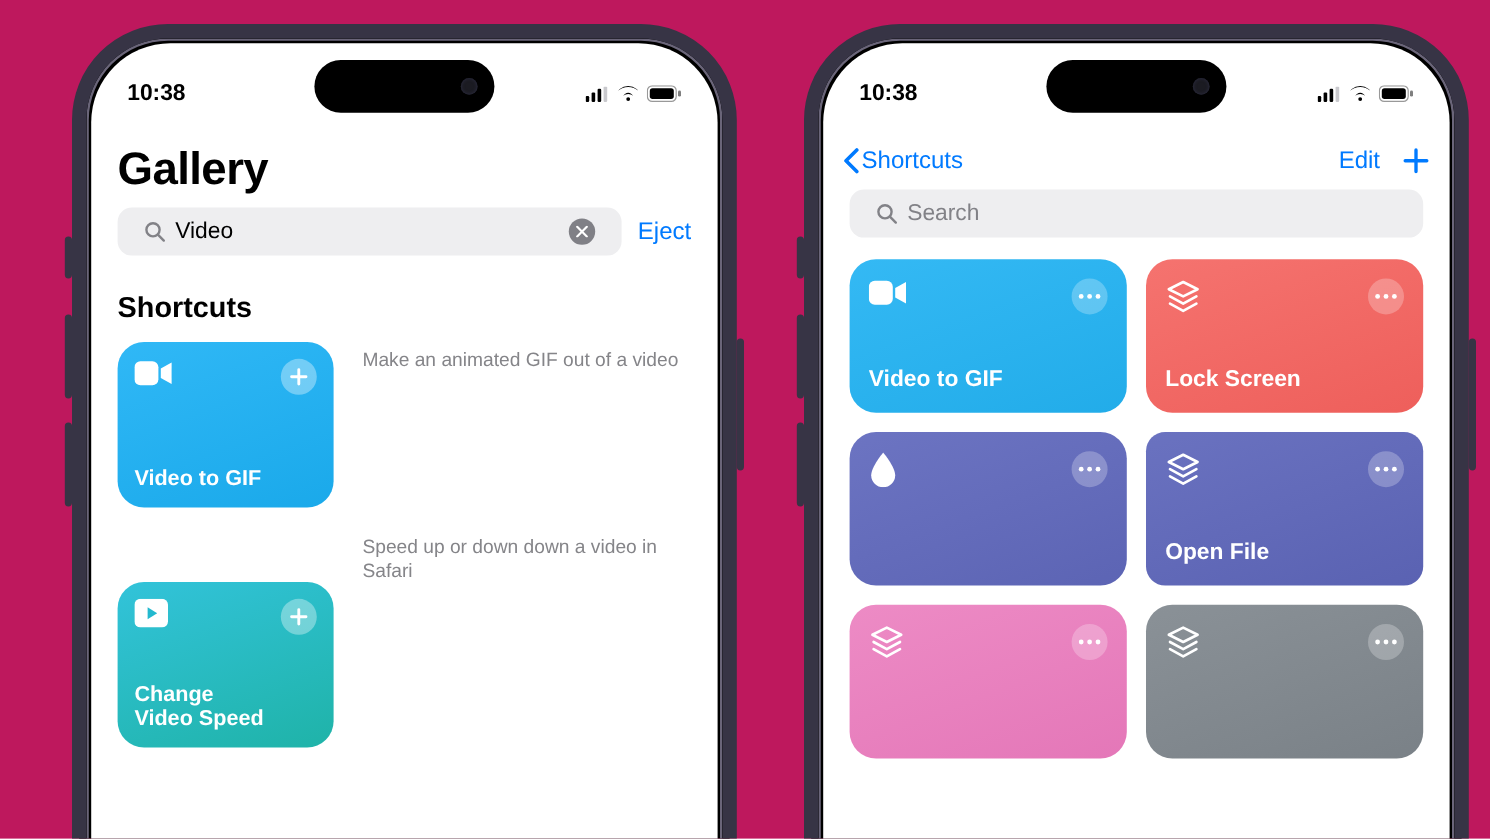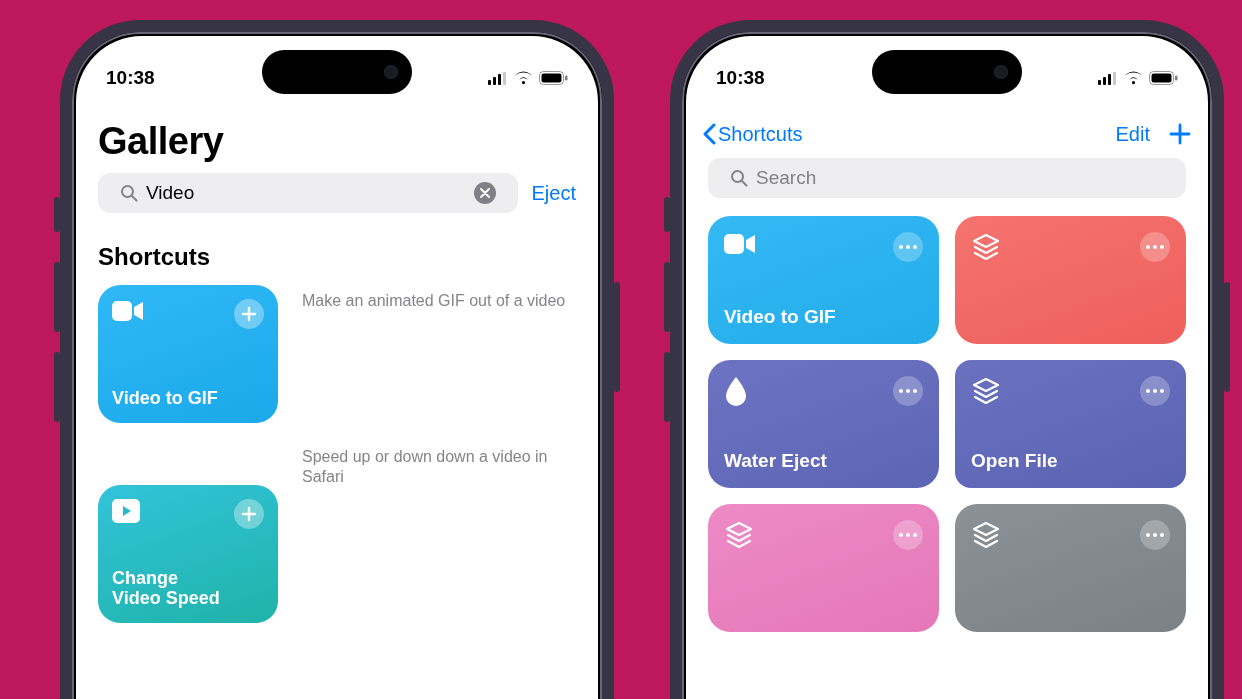--- a/index.html
+++ b/index.html
@@ -229,35 +229,35 @@
                     <path d="M4 15 L15 21 L26 15" fill="none" stroke="#fff" stroke-width="2.2" stroke-linecap="round" stroke-linejoin="round"></path>
                     <path d="M4 21 L15 27 L26 21" fill="none" stroke="#fff" stroke-width="2.2" stroke-linecap="round" stroke-linejoin="round"></path>
                   </svg>
                 </span>
                 <span class="more">
                   <span></span>
                   <span></span>
                   <span></span>
                 </span>
               </div>
+              <div class="lbl">Lock Screen</div>
             </div>
             <div class="card c-indigo">
               <div class="top">
                 <span>
                   <svg width="24" height="30" viewBox="0 0 24 30">
                     <path d="M12 1 C12 1 22 13 22 20 a10 10 0 0 1 -20 0 C2 13 12 1 12 1 Z" fill="#fff"></path>
                   </svg>
                 </span>
                 <span class="more">
                   <span></span>
                   <span></span>
                   <span></span>
                 </span>
               </div>
-              <div class="lbl">Water Eject</div>
             </div>
             <div class="card c-indigo2">
               <div class="top">
                 <span>
                   <svg width="30" height="30" viewBox="0 0 30 30">
                     <path d="M15 3 L27 9 L15 15 L3 9 Z" fill="none" stroke="#fff" stroke-width="2.2" stroke-linejoin="round"></path>
                     <path d="M4 15 L15 21 L26 15" fill="none" stroke="#fff" stroke-width="2.2" stroke-linecap="round" stroke-linejoin="round"></path>
                     <path d="M4 21 L15 27 L26 21" fill="none" stroke="#fff" stroke-width="2.2" stroke-linecap="round" stroke-linejoin="round"></path>
                   </svg>
                 </span>

